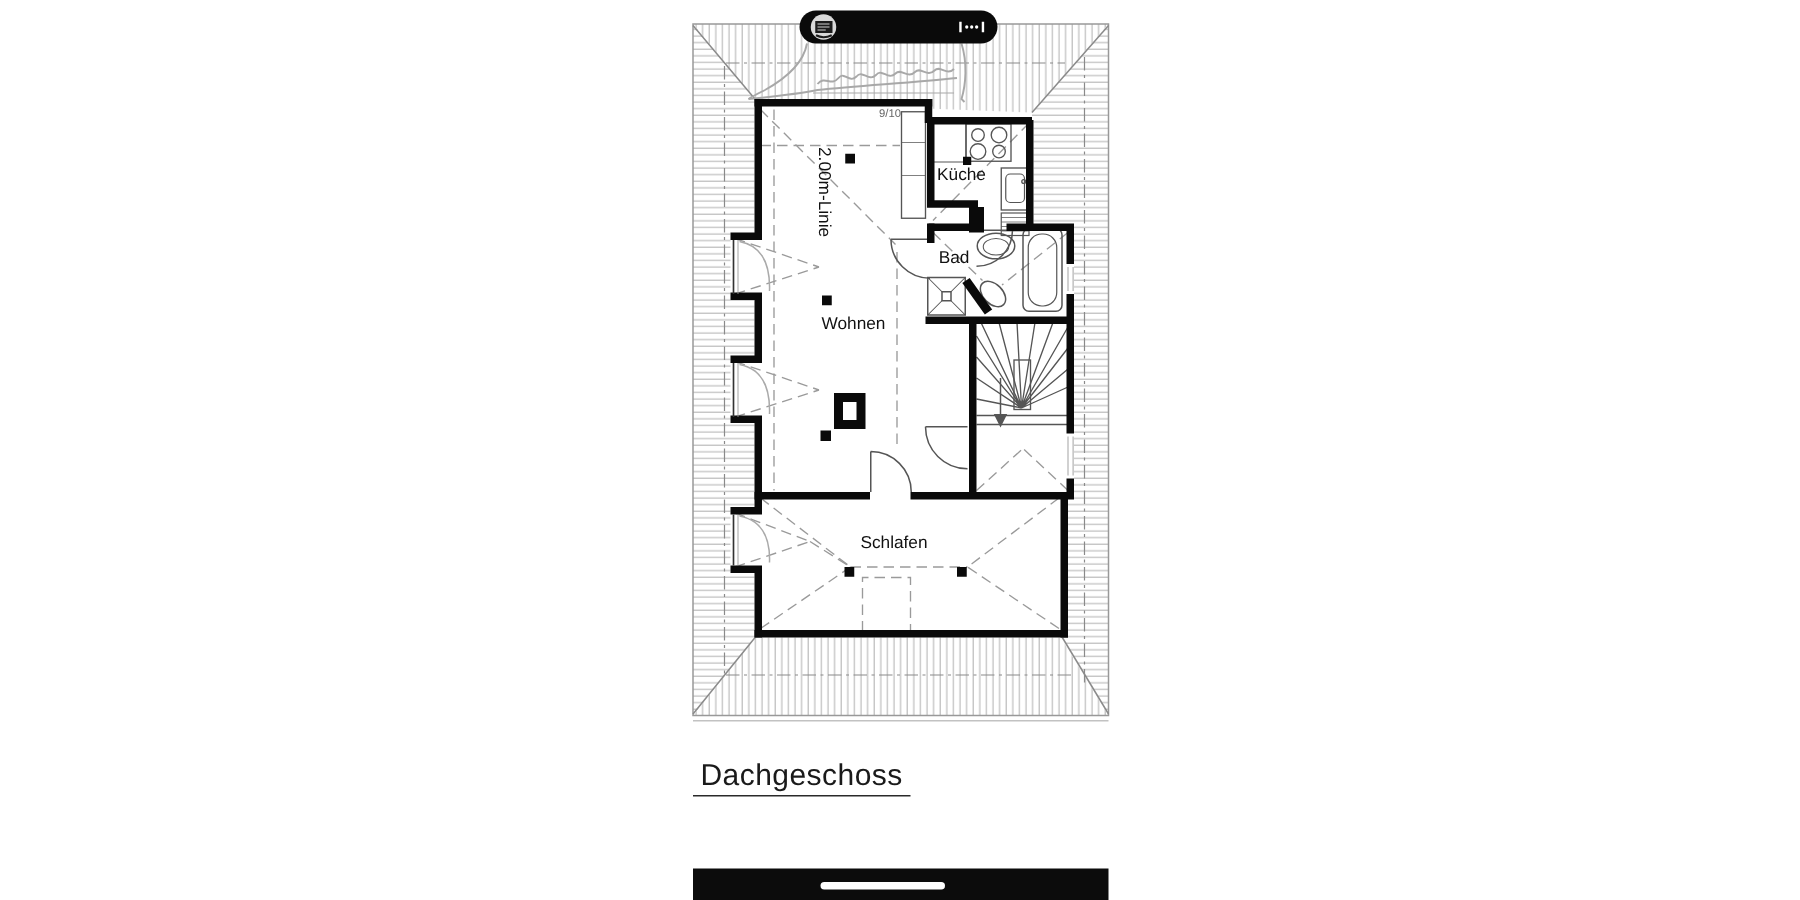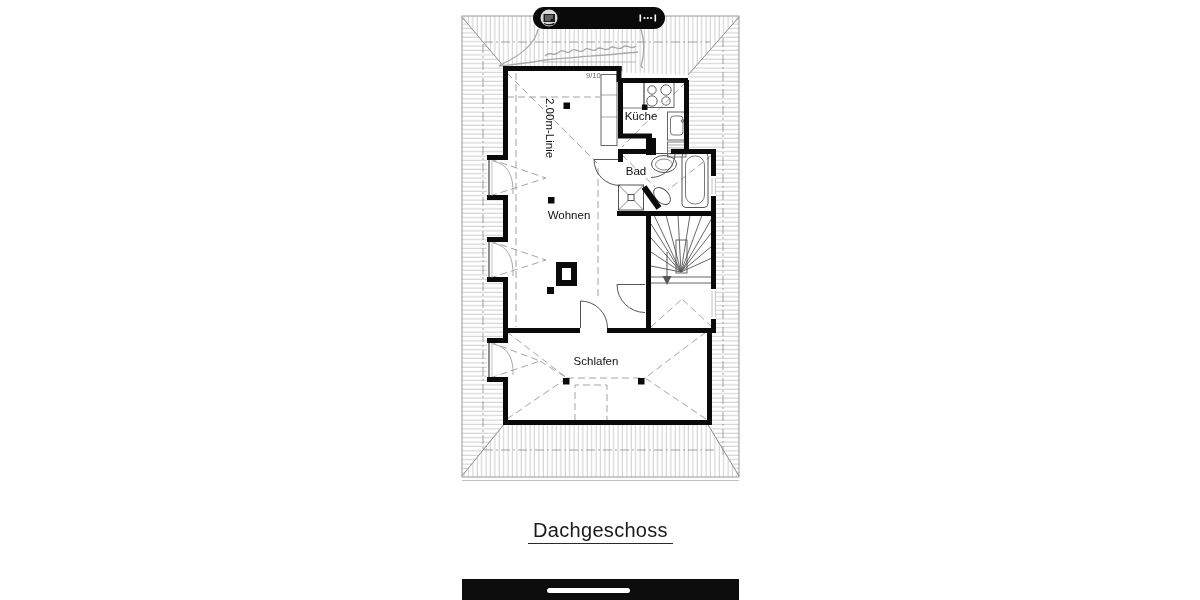--- a/index.html
+++ b/index.html
@@ -7,21 +7,21 @@
     position:relative; width:1200px; height:600px; background:#ffffff;
     overflow:hidden; font-family:"Liberation Sans", sans-serif;
   }
   .plan-svg { position:absolute; left:0; top:0; z-index:1; }
   .pill {
     position:absolute; left:533px; top:7px; width:132px; height:22px;
     background:#0a0a0a; border-radius:11px; z-index:3;
   }
   .caption {
     position:absolute; left:462px; top:506px; width:277px; z-index:2;
-    text-align:center; font-size:20px; color:#1a1a1a; letter-spacing:0.3px;margin-top:13px;
+    font-size:20px; color:#1a1a1a; letter-spacing:0.3px;
   }
   .caption span { border-bottom:1.5px solid #2a2a2a; padding:0 5px 2px 5px; }
   .bottom-bar {
     position:absolute; left:462px; top:579px; width:277px; height:21px;
     background:#0c0c0c; z-index:3;
   }
   .handle {
     position:absolute; left:85px; top:9px; width:83px; height:5px;
     border-radius:2.5px; background:#ffffff;
   }

